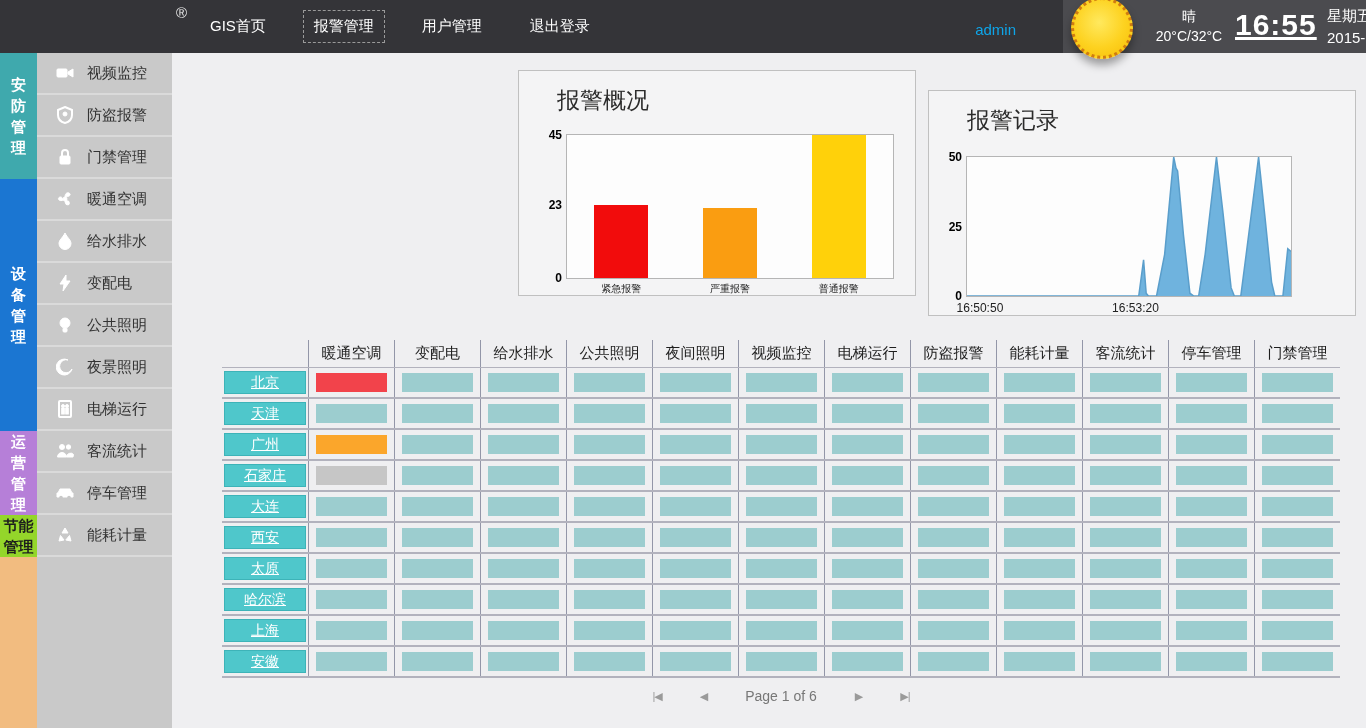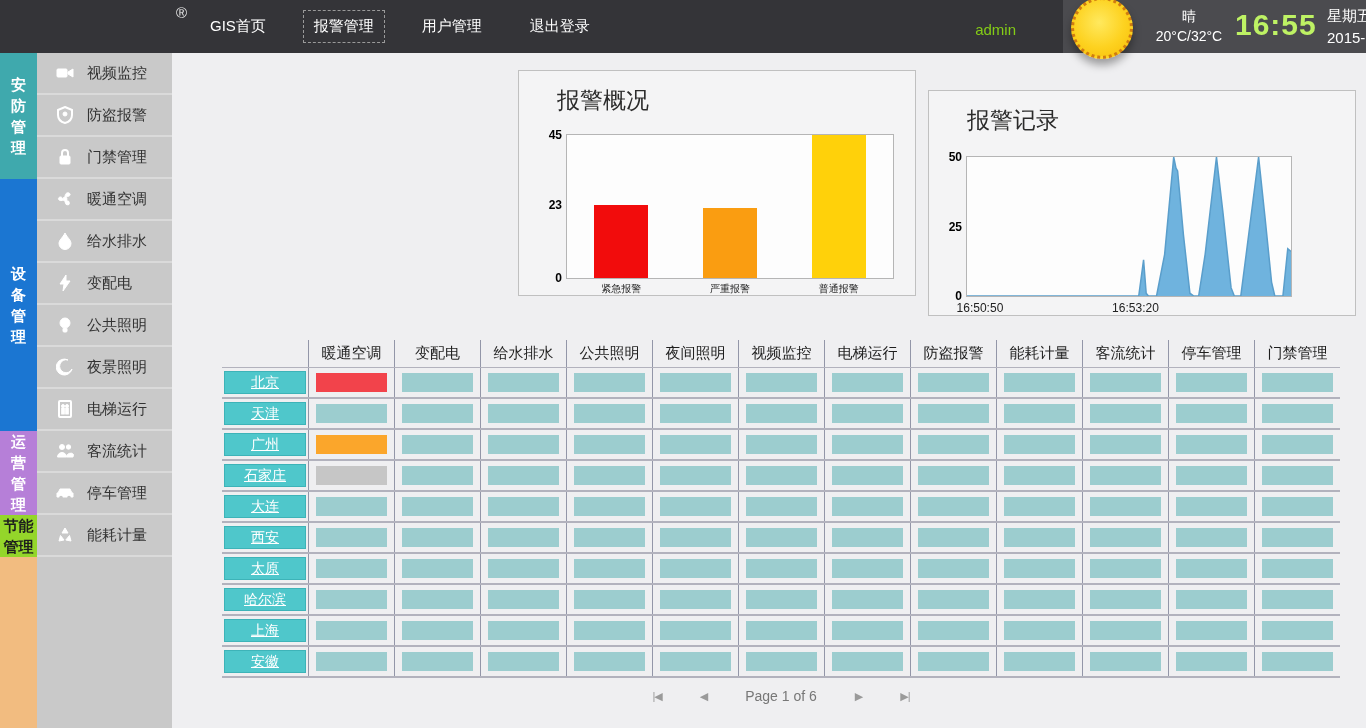--- a/index.html
+++ b/index.html
@@ -11,30 +11,30 @@
             display:flex;align-items:center;justify-content:center;gap:4px;}
   #logo-diamond{position:absolute;left:86px;top:6px;width:40px;height:40px;background:#b9bcc2;
                 transform:rotate(45deg);}
   .logo-dhc{position:relative;font-size:30px;font-weight:bold;font-style:italic;color:#2b55a5;letter-spacing:-1px;}
   .logo-cn{position:relative;font-size:27px;font-weight:bold;color:#2b55a5;letter-spacing:-1px;}
   #logo-reg{position:absolute;left:176px;top:4px;color:#e8e8e8;font-size:15px;}
   #main-nav{position:absolute;left:200px;top:0;height:53px;display:flex;align-items:center;gap:28px;}
   .nav-item{color:#fff;font-size:15px;padding:6px 10px;cursor:pointer;}
   .nav-item.active{outline:1px dashed #9a9a9a;}
   #admin-label{position:absolute;right:350px;top:0;height:59px;display:flex;align-items:center;
-               color:#84cc16;font-size:15px;}
+               color:#0ea5e9;font-size:15px;}
   #info-panel{position:absolute;left:1063px;top:0;width:303px;height:53px;background:#4b4b4f;
               display:flex;align-items:center;}
   #sun{position:absolute;left:8px;top:-3px;width:56px;height:56px;border-radius:50%;
        background:radial-gradient(circle at 45% 40%,#ffe95e 0%,#fdd220 55%,#f7bd06 100%);
        border:3px dotted #d07c10;box-shadow:0 6px 9px rgba(0,0,0,.35);}
   #weather-block{position:absolute;left:82px;top:6px;width:88px;text-align:center;color:#fff;
                  font-size:14px;line-height:20px;}
-  #clock{position:absolute;left:172px;top:8px;width:92px;color:#bef264;font-size:30px;font-weight:bold;
-         letter-spacing:1px;}
+  #clock{position:absolute;left:172px;top:8px;width:92px;color:#ffffff;font-size:30px;font-weight:bold;
+         letter-spacing:1px;text-decoration:underline;}
   #date-block{position:absolute;left:264px;top:5px;width:70px;color:#fff;font-size:15px;line-height:22px;}
   
   #sidebar{position:absolute;left:0;top:53px;width:172px;height:675px;background:#c9c9c9;}
   #cat-strip{position:absolute;left:0;top:0;width:37px;height:675px;display:flex;flex-direction:column;}
   .cat{width:37px;display:flex;align-items:center;justify-content:center;text-align:center;
        font-size:15px;font-weight:bold;color:#fff;white-space:pre-line;line-height:21px;}
   #menu-list{position:absolute;left:37px;top:0;width:135px;}
   .menu-item{height:40px;border-bottom:2px solid #dadada;display:flex;align-items:center;
              gap:12px;padding-left:18px;background:#c9c9c9;cursor:pointer;font-size:15px;color:#333;}
   .menu-icon{width:20px;height:20px;display:flex;align-items:center;justify-content:center;}

